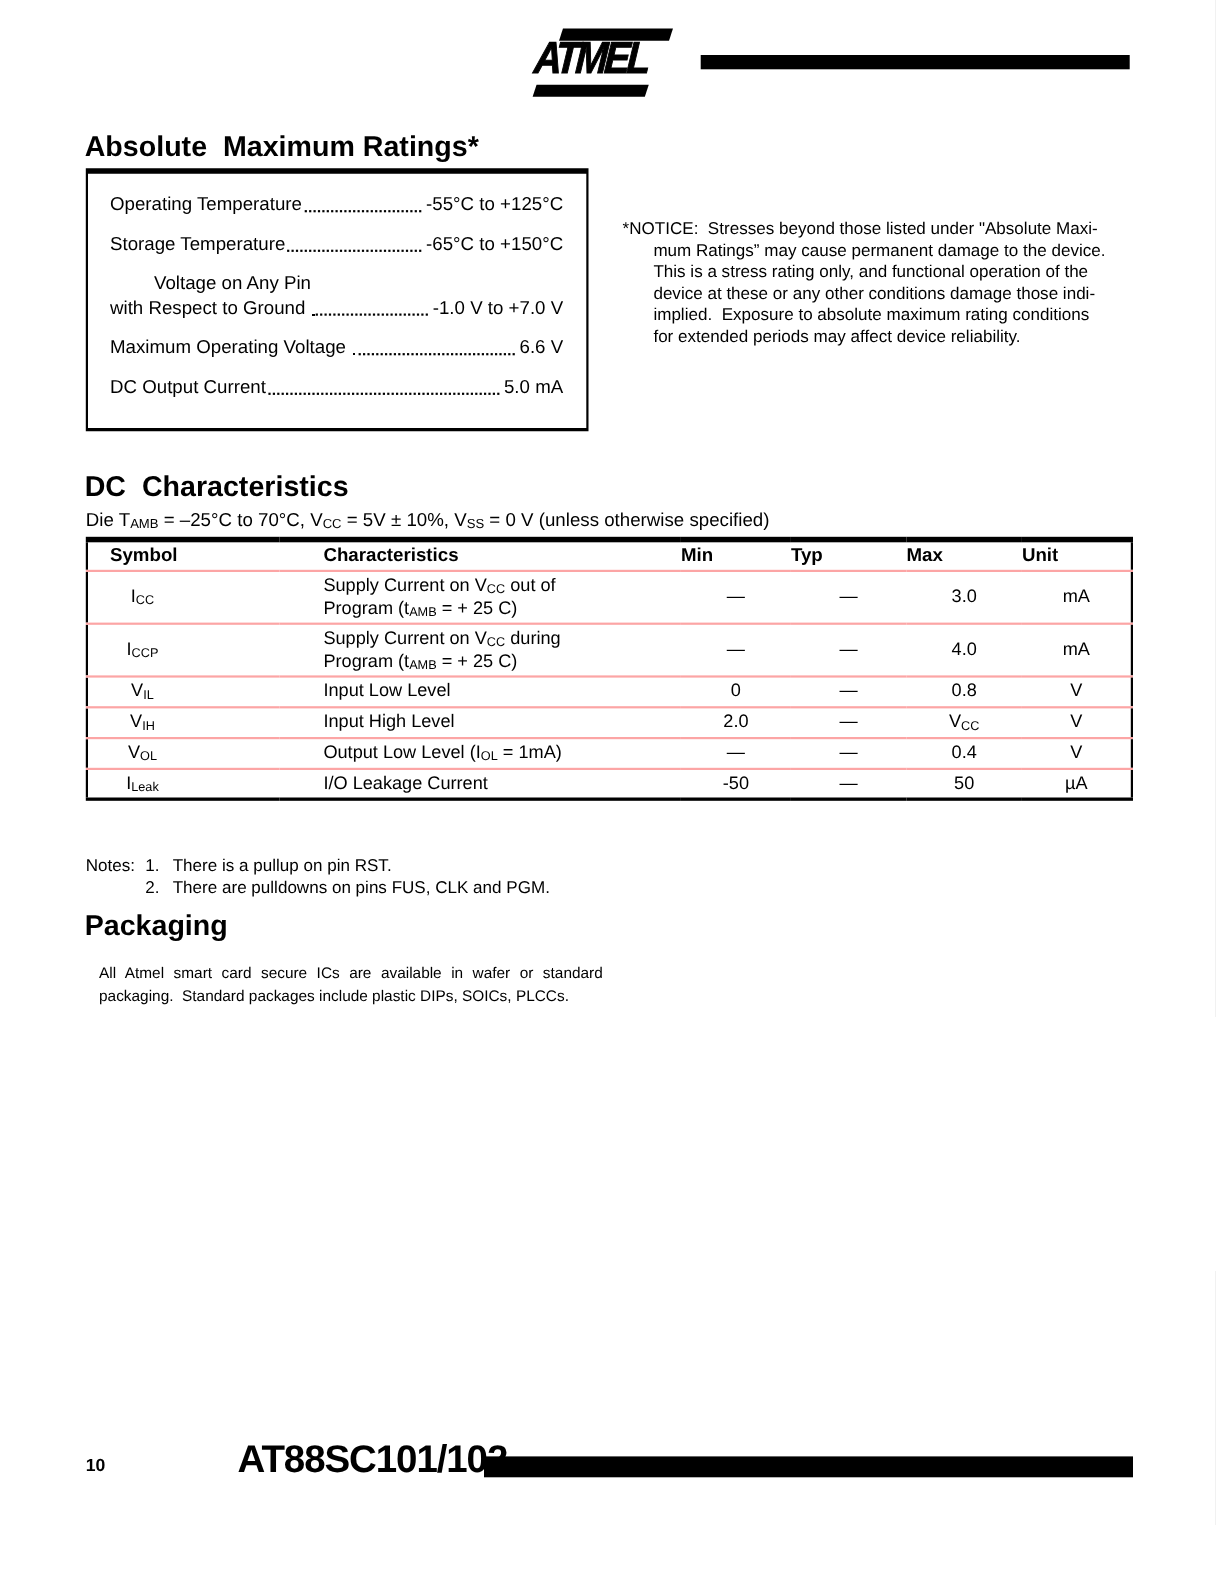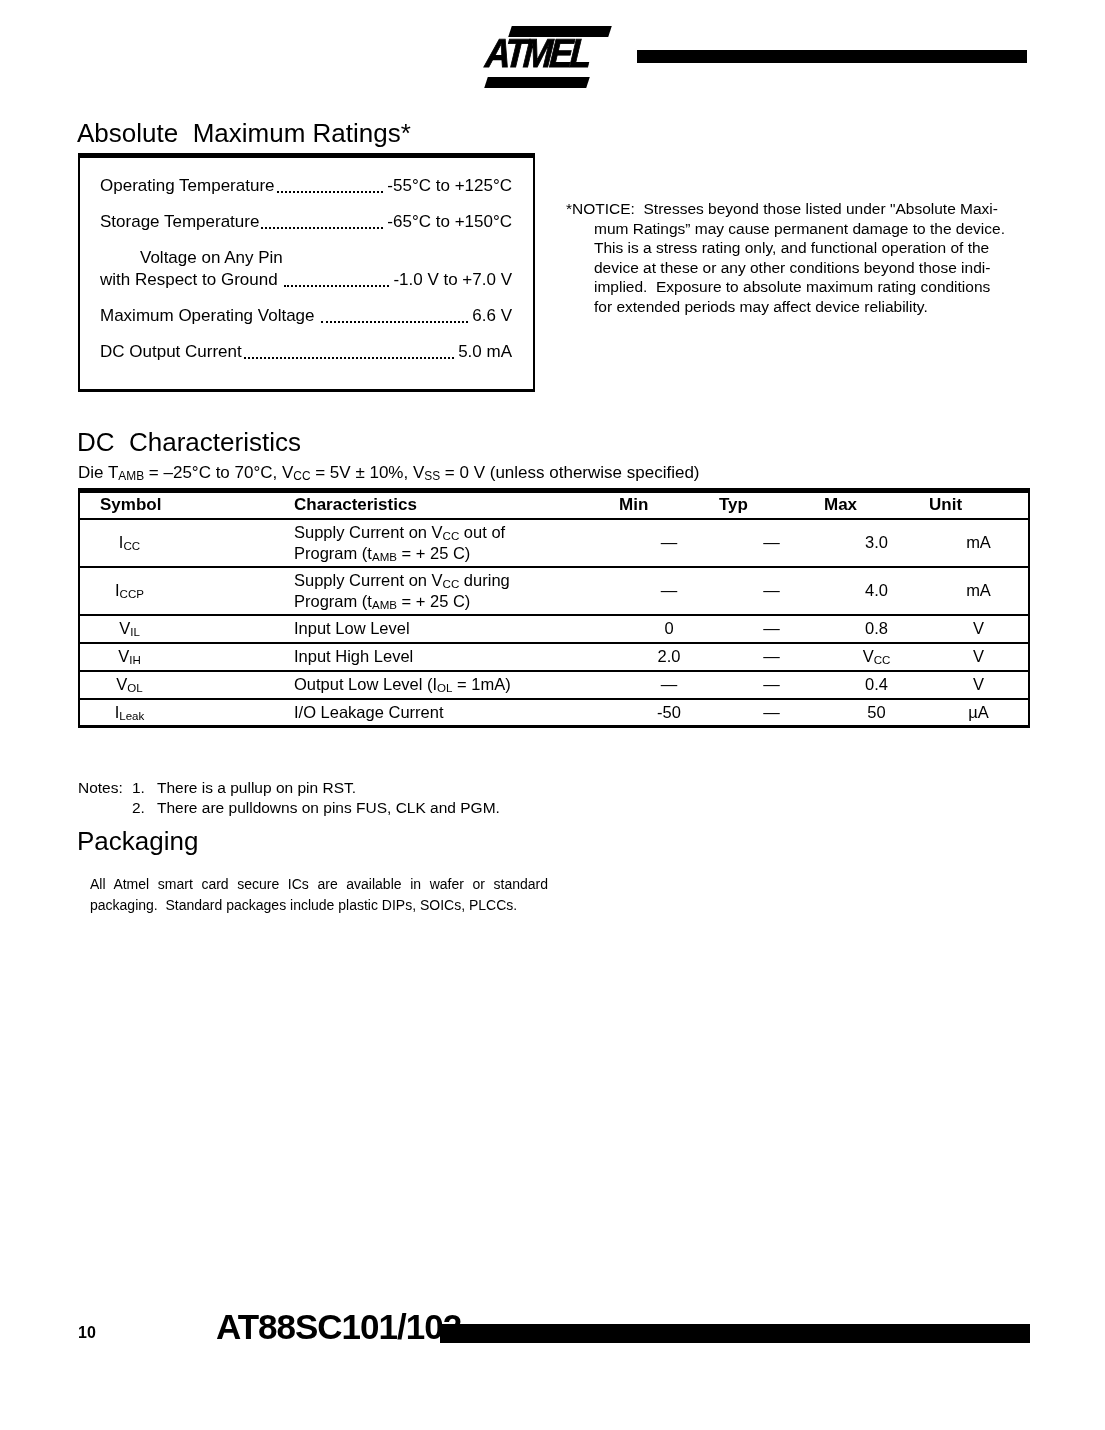--- a/index.html
+++ b/index.html
@@ -12,21 +12,21 @@
   .logo{position:absolute;left:484px;top:26px;width:130px;height:63px;}
   .logo-bar-top{position:absolute;left:26px;top:0;width:100px;height:11px;background:#000;transform:skewX(-18deg);}
   .logo-bar-bottom{position:absolute;left:2px;top:51px;width:102px;height:11px;background:#000;transform:skewX(-18deg);}
   .logo-text{
     position:absolute;left:3px;top:7px;font-size:44px;font-weight:bold;font-style:italic;
     letter-spacing:-4px;line-height:44px;transform:skewX(-4deg) scale(0.80,0.92);transform-origin:left top;
     -webkit-text-stroke:1px #000;
   }
   .header-rule{position:absolute;left:637px;top:50px;width:390px;height:13px;background:#000;}
   
-  .h1{position:absolute;font-size:26px;font-weight:normal;white-space:pre;margin:0;letter-spacing:0;}
+  .h1{position:absolute;font-size:26px;font-weight:bold;white-space:pre;margin:0;letter-spacing:0;}
   .h-amr{left:77px;top:118px;}
   .h-dc{left:77px;top:427px;}
   .h-pkg{left:77px;top:826px;}
   
   .amr-box{
     position:absolute;left:78px;top:153px;width:457px;height:239px;box-sizing:border-box;
     border:2px solid #000;border-top-width:5px;border-bottom-width:3px;
     padding:17px 21px 0 20px;
   }
   .amr-item{margin-bottom:14px;font-size:17px;line-height:22px;}
@@ -44,21 +44,21 @@
   .dc-table{
     position:absolute;left:78px;top:488px;width:950px;table-layout:fixed;
     border-collapse:collapse;border:2px solid #000;border-top-width:5px;border-bottom-width:3px;
   }
   .dc-table col.w-sym{width:175px;}
   .dc-table col.w-char{width:365px;}
   .dc-table col.w-min{width:100px;}
   .dc-table col.w-typ{width:105px;}
   .dc-table col.w-max{width:105px;}
   .dc-table col.w-unit{width:100px;}
-  .dc-table tr{border-top:2px solid #000000;}
+  .dc-table tr{border-top:2px solid #fca5a5;}
   .dc-table thead tr{border-top:none;height:28px;}
   .dc-table th{font-size:17px;font-weight:bold;text-align:left;padding:0;}
   .dc-table td{font-size:16.5px;text-align:center;padding:0;line-height:21px;}
   .dc-table th.c-sym{text-align:left;padding-left:20px;}
   .dc-table th.c-char,.dc-table td.c-char{text-align:left;padding-left:40px;}
   .dc-table td.c-sym{padding-right:75px;}
   tr.tall{height:48px;}
   tr.short{height:28px;}
   sub{font-size:0.7em;vertical-align:-0.2em;line-height:0;letter-spacing:0;}
   
@@ -133,21 +133,21 @@
       <span class="amr-value">5.0 mA</span>
     </div>
   </div>
       </div>
   </div>
 
   <div class="notice" id="notice-block">
       <div class="notice-line">*NOTICE:  Stresses beyond those listed under "Absolute Maxi-</div>
       <div class="notice-line">mum Ratings” may cause permanent damage to the device.</div>
       <div class="notice-line">This is a stress rating only, and functional operation of the</div>
-      <div class="notice-line">device at these or any other conditions beyond those indi-</div>
+      <div class="notice-line">device at these or any other conditions damage those indi-</div>
       <div class="notice-line">implied.  Exposure to absolute maximum rating conditions</div>
       <div class="notice-line">for extended periods may affect device reliability.</div>
     </div>
 
   <h1 class="h1 h-dc">DC  Characteristics</h1>
   <div class="dc-subtitle">Die T<sub>AMB</sub> = –25°C to 70°C, V<sub>CC</sub> = 5V ± 10%, V<sub>SS</sub> = 0 V (unless otherwise specified)</div>
 
   <table class="dc-table">
     <colgroup>
       <col class="w-sym">

